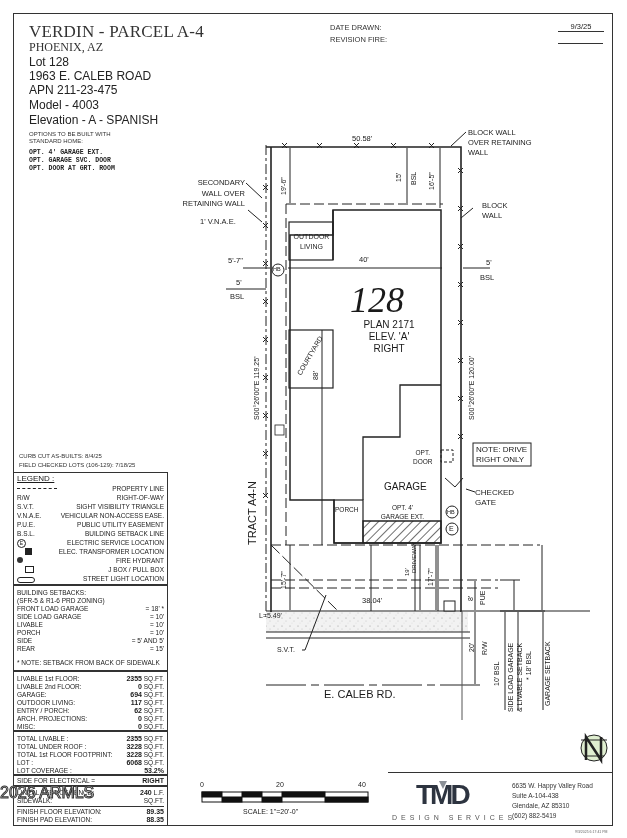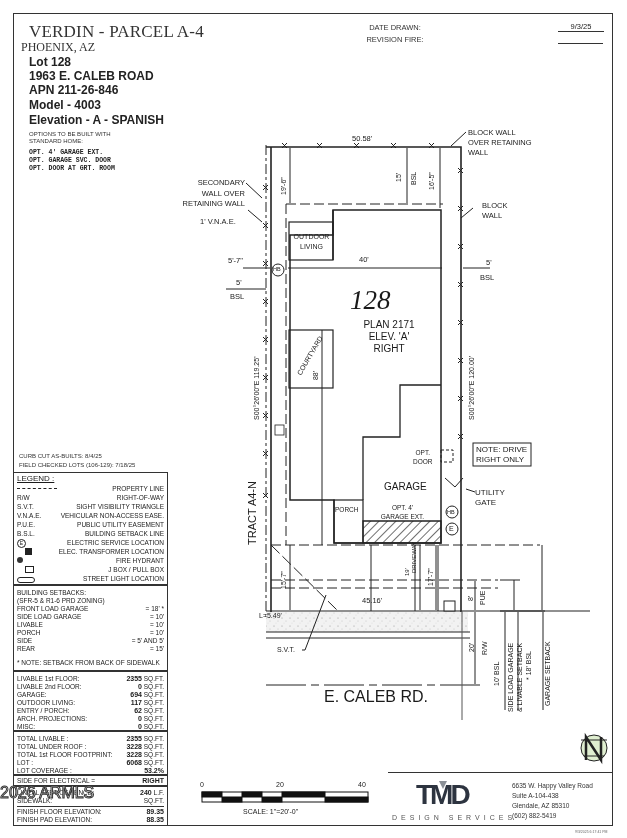--- a/index.html
+++ b/index.html
@@ -1,24 +1,24 @@
 <!DOCTYPE html>
 <html><head>
 <meta charset="utf-8">
 <style>
   html,body{margin:0;padding:0;background:#fff;}
   body{width:627px;height:838px;position:relative;overflow:hidden;font-family:"Liberation Sans",sans-serif;color:#1a1a1a;}
   .frame{position:absolute;left:13px;top:13px;width:600px;height:813px;border:1px solid #333;box-sizing:border-box;}
   .abs{position:absolute;}
   .title-main{left:29px;top:22px;font-family:"Liberation Serif",serif;font-size:17px;color:#333;letter-spacing:0.2px;}
-  .title-sub{left:21px;top:40px;font-family:"Liberation Serif",serif;font-size:12px;color:#333;}
-  .info-line{left:29px;font-size:12px;color:#222;font-weight:bold;}
+  .title-sub{left:29px;top:40px;font-family:"Liberation Serif",serif;font-size:12px;color:#333;}
+  .info-line{left:29px;font-size:12px;color:#222;}
   .opts-head{left:29px;top:131px;font-size:6px;line-height:7px;color:#333;}
   .opts{left:29px;top:149px;font-size:6.5px;line-height:8px;font-weight:bold;font-family:"Liberation Mono",monospace;color:#222;}
-  .date-lbl{font-size:7.5px;color:#333;text-align:center;width:130px;}
+  .date-lbl{font-size:7.5px;color:#333;text-align:left;width:130px;}
   .date-val{font-size:7.5px;border-bottom:1px solid #333;width:45px;text-align:center;}
   .small{font-size:6px;color:#333;}
   .legend{left:13px;top:472px;width:155px;height:113px;border:1px solid #333;border-left:none;box-sizing:border-box;}
   .legend .hdr{position:absolute;left:4px;top:1px;font-size:8px;text-decoration:underline;}
   .legend .row{position:absolute;left:4px;right:3px;height:10px;font-size:6.5px;}
   .legend .row .k{position:absolute;left:0;}
   .legend .row .v{position:absolute;right:0;}
   .box{position:absolute;left:13px;width:155px;border:1px solid #333;border-left:none;box-sizing:border-box;font-size:6.5px;}
   .box .r{position:absolute;left:4px;right:3px;height:8px;}
   .box .r .k{position:absolute;left:0;}
@@ -34,21 +34,21 @@
 </style>
 </head>
 <body>
 
 <div class="frame"></div>
 
 <div class="abs title-main">VERDIN - PARCEL A-4</div>
 <div class="abs title-sub">PHOENIX, AZ</div>
 <div class="abs info-line" style="top:55px">Lot  128</div>
 <div class="abs info-line" style="top:69px">1963 E. CALEB ROAD</div>
-<div class="abs info-line" style="top:83px">APN 211-26-846</div>
+<div class="abs info-line" style="top:83px">APN 211-23-475</div>
 <div class="abs info-line" style="top:98px">Model - 4003</div>
 <div class="abs info-line" style="top:113px">Elevation - A - SPANISH</div>
 <div class="abs opts-head">
   <div>OPTIONS TO BE BUILT WITH</div>
   <div>STANDARD HOME:</div>
 </div>
 <div class="abs opts">
   <div>OPT. 4' GARAGE EXT.</div>
   <div>OPT. GARAGE SVC. DOOR</div>
   <div>OPT. DOOR AT GRT. ROOM</div>
@@ -186,21 +186,21 @@
 
   <g stroke="#222" stroke-width="1" fill="none">
     <circle cx="594" cy="748" r="13" fill="#dfeed0"></circle>
     <path d="M581,740 L607,740 M584,756 L604,756"></path>
     <path d="M586,760 L586,737 L601,760 L601,737" stroke-width="2.5"></path>
   </g>
 
   <polygon points="439,781 447,781 443,789" fill="#8a8f96"></polygon>
 </svg>
 
-<div class="abs" style="left:350px;top:284px;font-family:'Liberation Serif',serif;font-style:italic;font-size:27px;line-height:32px">128</div>
+<div class="abs" style="left:350px;top:284px;font-family:'Liberation Serif',serif;font-style:italic;font-size:36px;line-height:32px">128</div>
 <div class="abs" style="left:360px;top:319px;font-size:10px;text-align:center;width:58px;line-height:12px">
   <div>PLAN 2171</div>
   <div>ELEV. 'A'</div>
   <div>RIGHT</div>
 </div>
 <div class="abs" style="left:290px;top:232px;font-size:7px;text-align:center;width:43px;line-height:10px">
   <div>OUTDOOR</div>
   <div>LIVING</div>
 </div>
 <div class="abs" style="left:288px;top:352px;font-size:7px;transform:rotate(-60deg)">COURTYARD</div>
@@ -226,21 +226,21 @@
 <div class="abs" style="left:228px;top:256px;font-size:7.5px">5'-7"</div>
 <div class="abs" style="left:236px;top:278px;font-size:7.5px">5'</div>
 <div class="abs" style="left:230px;top:292px;font-size:7.5px">BSL</div>
 <div class="abs" style="left:486px;top:258px;font-size:7.5px">5'</div>
 <div class="abs" style="left:480px;top:273px;font-size:7.5px">BSL</div>
 <div class="abs" style="left:253px;top:420px;font-size:7px;transform:rotate(-90deg);transform-origin:left top;white-space:nowrap">S00°26'00"E 119.25'</div>
 <div class="abs" style="left:468px;top:420px;font-size:7px;transform:rotate(-90deg);transform-origin:left top;white-space:nowrap">S00°26'00"E 120.00'</div>
 <div class="abs" style="left:280px;top:589px;font-size:7px;transform:rotate(-90deg);transform-origin:left top">15'-7"</div>
 <div class="abs" style="left:404px;top:576px;font-size:6px;transform:rotate(-90deg);transform-origin:left top">19'</div>
 <div class="abs" style="left:427px;top:586px;font-size:7px;transform:rotate(-90deg);transform-origin:left top">17'-7"</div>
-<div class="abs" style="left:362px;top:596px;font-size:7.5px">45.16'</div>
+<div class="abs" style="left:362px;top:596px;font-size:7.5px">38.04'</div>
 <div class="abs" style="left:259px;top:612px;font-size:7px">L=5.49'</div>
 <div class="abs" style="left:467px;top:601px;font-size:7px;transform:rotate(-90deg);transform-origin:left top">8'</div>
 <div class="abs" style="left:479px;top:605px;font-size:7px;transform:rotate(-90deg);transform-origin:left top">PUE</div>
 <div class="abs" style="left:468px;top:652px;font-size:7px;transform:rotate(-90deg);transform-origin:left top">20'</div>
 <div class="abs" style="left:481px;top:655px;font-size:7px;transform:rotate(-90deg);transform-origin:left top">R/W</div>
 <div class="abs" style="left:493px;top:686px;font-size:7px;transform:rotate(-90deg);transform-origin:left top;white-space:nowrap">10' BSL</div>
 <div class="abs" style="left:507px;top:712px;font-size:7px;transform:rotate(-90deg);transform-origin:left top;white-space:nowrap">SIDE LOAD GARAGE</div>
 <div class="abs" style="left:516px;top:712px;font-size:7px;transform:rotate(-90deg);transform-origin:left top;white-space:nowrap">&amp; LIVABLE SETBACK</div>
 <div class="abs" style="left:525px;top:680px;font-size:7px;transform:rotate(-90deg);transform-origin:left top;white-space:nowrap">* 18' BSL</div>
 <div class="abs" style="left:544px;top:706px;font-size:7px;transform:rotate(-90deg);transform-origin:left top;white-space:nowrap">GARAGE SETBACK</div>
@@ -259,25 +259,25 @@
   <div>WALL OVER</div>
   <div>RETAINING WALL</div>
 </div>
 <div class="abs" style="left:200px;top:217px;font-size:7.5px">1' V.N.A.E.</div>
 <div class="abs" style="left:246px;top:545px;font-size:11px;transform:rotate(-90deg);transform-origin:left top;white-space:nowrap">TRACT A4-N</div>
 <div class="abs" style="left:476px;top:445px;font-size:8px;line-height:10px">
   <div>NOTE: DRIVE</div>
   <div>RIGHT ONLY</div>
 </div>
 <div class="abs" style="left:475px;top:488px;font-size:8px;line-height:10px">
-  <div>UTILITY</div>
+  <div>CHECKED</div>
   <div>GATE</div>
 </div>
 <div class="abs" style="left:277px;top:646px;font-size:7px">S.V.T.</div>
-<div class="abs" style="left:324px;top:688px;font-size:16px">E. CALEB RD.</div>
+<div class="abs" style="left:324px;top:688px;font-size:11px">E. CALEB RD.</div>
 <div class="abs" style="left:273px;top:266px;font-size:5.5px">HB</div>
 <div class="abs" style="left:447px;top:509px;font-size:5.5px">HB</div>
 <div class="abs" style="left:449px;top:525px;font-size:7px">E</div>
 
 <div class="abs small" style="left:19px;top:453px">CURB CUT AS-BUILTS: 8/4/25</div>
 <div class="abs small" style="left:19px;top:462px">FIELD CHECKED LOTS (106-129): 7/18/25</div>
 
 <div class="abs legend">
   <div class="hdr">LEGEND :</div>
   <div class="row" style="top:12px">

